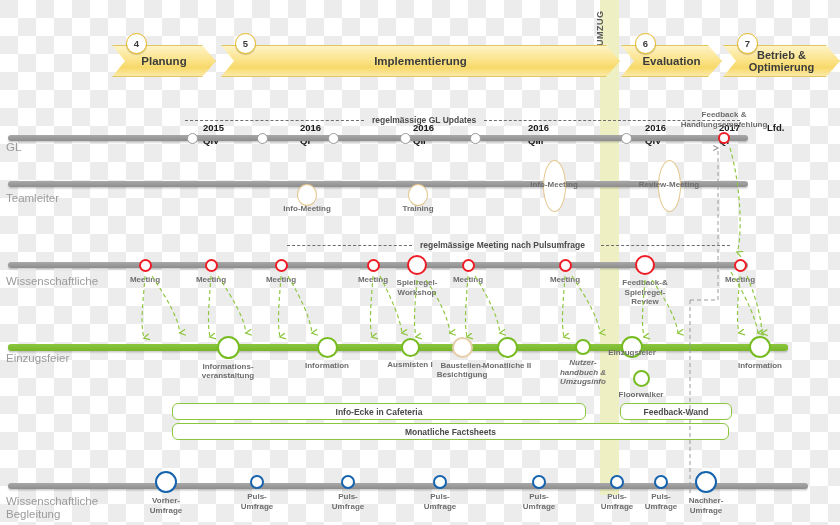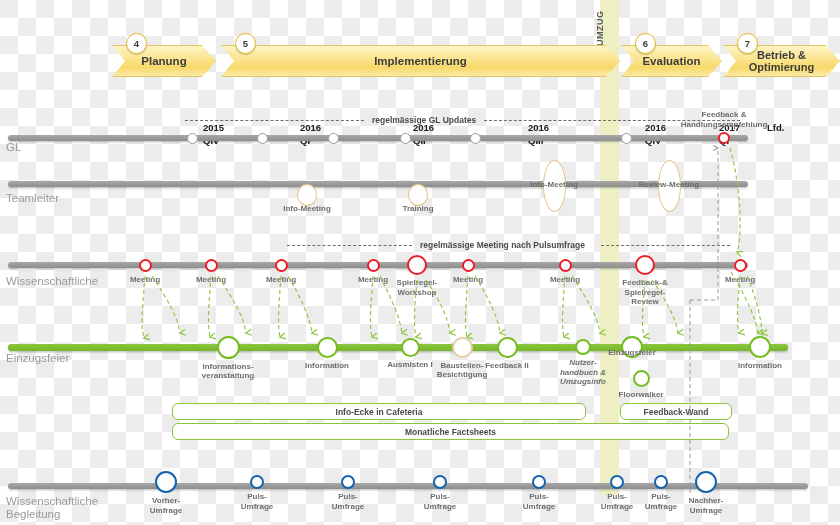--- a/index.html
+++ b/index.html
@@ -204,21 +204,21 @@
       <div class="mklabel grey" style="left: 183px; top: 361.5px; width: 90px;">Informations-
 veranstaltung</div>
       <div class="mk greenm" style="left: 316.5px; top: 336.5px; width: 21px; height: 21px;"></div>
       <div class="mklabel grey" style="left: 282px; top: 360.5px; width: 90px;">Information</div>
       <div class="mk greenm" style="left: 400.5px; top: 337.5px; width: 19px; height: 19px;"></div>
       <div class="mklabel grey" style="left: 365px; top: 359.5px; width: 90px;">Ausmisten I</div>
       <div class="mk beige" style="left: 451.5px; top: 336.5px; width: 21px; height: 21px;"></div>
       <div class="mklabel grey" style="left: 417px; top: 360.5px; width: 90px;">Baustellen-
 Besichtigung</div>
       <div class="mk greenm" style="left: 496.5px; top: 336.5px; width: 21px; height: 21px;"></div>
-      <div class="mklabel grey" style="left: 462px; top: 360.5px; width: 90px;">Feedback II</div>
+      <div class="mklabel grey" style="left: 462px; top: 360.5px; width: 90px;">Monatliche II</div>
       <div class="mk greenm" style="left: 575px; top: 339px; width: 16px; height: 16px;"></div>
       <div class="mklabel grey" style="left: 538px; top: 358px; width: 90px; font-style: italic;">Nutzer-
 handbuch &amp;
 Umzugsinfo</div>
       <div class="mk greenm" style="left: 621px; top: 336px; width: 22px; height: 22px;"></div>
       <div class="mklabel grey" style="left: 587px; top: 348px; width: 90px;">Einzugsfeier</div>
       <div class="mk greenm" style="left: 632.5px; top: 369.5px; width: 17px; height: 17px;"></div>
       <div class="mklabel grey" style="left: 596px; top: 389.5px; width: 90px;">Floorwalker</div>
       <div class="mk greenm" style="left: 749px; top: 336px; width: 22px; height: 22px;"></div>
       <div class="mklabel grey" style="left: 715px; top: 361px; width: 90px;">Information</div>

